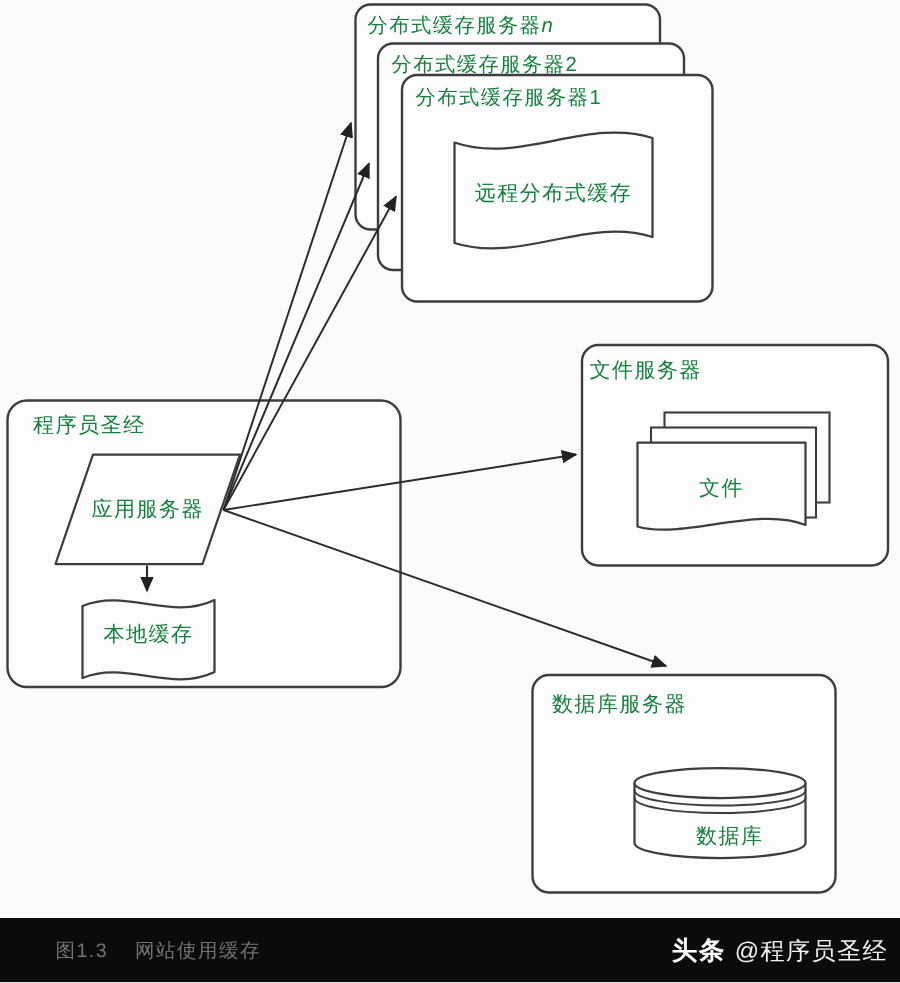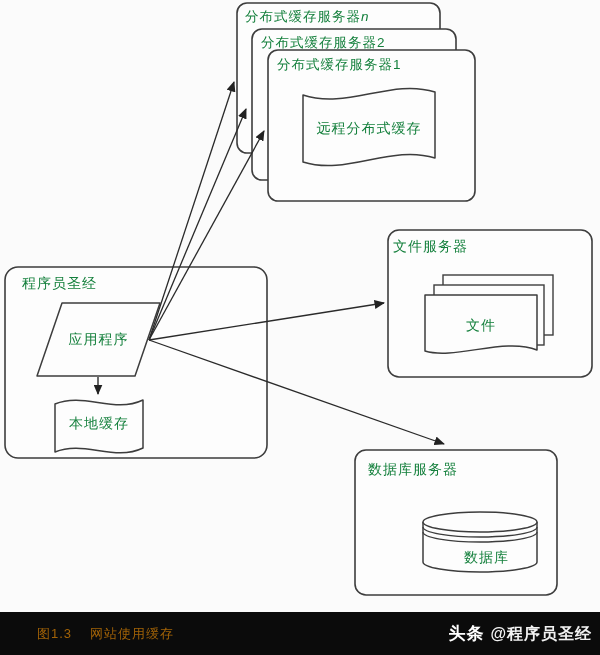--- a/index.html
+++ b/index.html
@@ -14,25 +14,25 @@
     white-space:nowrap;letter-spacing:1px;
   }
   .lbl.center{text-align:center;white-space:nowrap;}
   .italic-n{font-style:italic;}
   .caption-bar{
     position:absolute;left:0;top:612px;width:600px;height:43px;
     background:#0b0b0b;display:flex;align-items:center;
     justify-content:space-between;box-sizing:border-box;
     padding:0 8px 0 37px;
   }
-  .caption-text{color:#a16207;font-size:13px;letter-spacing:1px;}
+  .caption-text{color:#737373;font-size:13px;letter-spacing:1px;}
   .caption-text .fig-title{margin-left:18px;}
   .watermark{color:#ffffff;font-size:16px;letter-spacing:1px;}
   .watermark .brand{font-weight:bold;font-size:17px;margin-right:6px;}
-  .watermark .handle{font-weight:bold;color:#f2f2f2;}
+  .watermark .handle{font-weight:normal;color:#f2f2f2;}
 </style>
 </head>
 <body>
 
 <div class="stage">
 
   <svg width="600" height="655" viewBox="0 0 600 655">
     <defs>
       <marker id="arrow" markerWidth="11" markerHeight="9" refX="9.5" refY="4.5" orient="auto" markerUnits="userSpaceOnUse">
         <path d="M0,0 L10.5,4.5 L0,9 Z" fill="#222"></path>
@@ -75,21 +75,21 @@
   <div class="lbl" style="left:245px;top:9px;font-size:13.5px;"><span>分布式缓存服务器</span><span class="italic-n">n</span></div>
 
   <div class="lbl" style="left:261px;top:35px;font-size:13.5px;">分布式缓存服务器2</div>
 
   <div class="lbl" style="left:277px;top:57px;font-size:13.5px;">分布式缓存服务器1</div>
 
   <div class="lbl center" style="left:303px;top:120px;width:132px;">远程分布式缓存</div>
 
   <div class="lbl" style="left:22px;top:275px;">程序员圣经</div>
 
-  <div class="lbl center" style="left:41px;top:331px;width:115px;">应用程序</div>
+  <div class="lbl center" style="left:41px;top:331px;width:115px;">应用服务器</div>
 
   <div class="lbl center" style="left:55px;top:416px;width:88px;font-family:Liberation Mono, monospace;">本地缓存</div>
 
   <div class="lbl" style="left:393px;top:238px;text-align:center;">文件服务器</div>
 
   <div class="lbl center" style="left:425px;top:317px;width:112px;">文件</div>
 
   <div class="lbl" style="left:368px;top:461px;">数据库服务器</div>
 
   <div class="lbl center" style="left:423px;top:549px;width:127px;">数据库</div>

